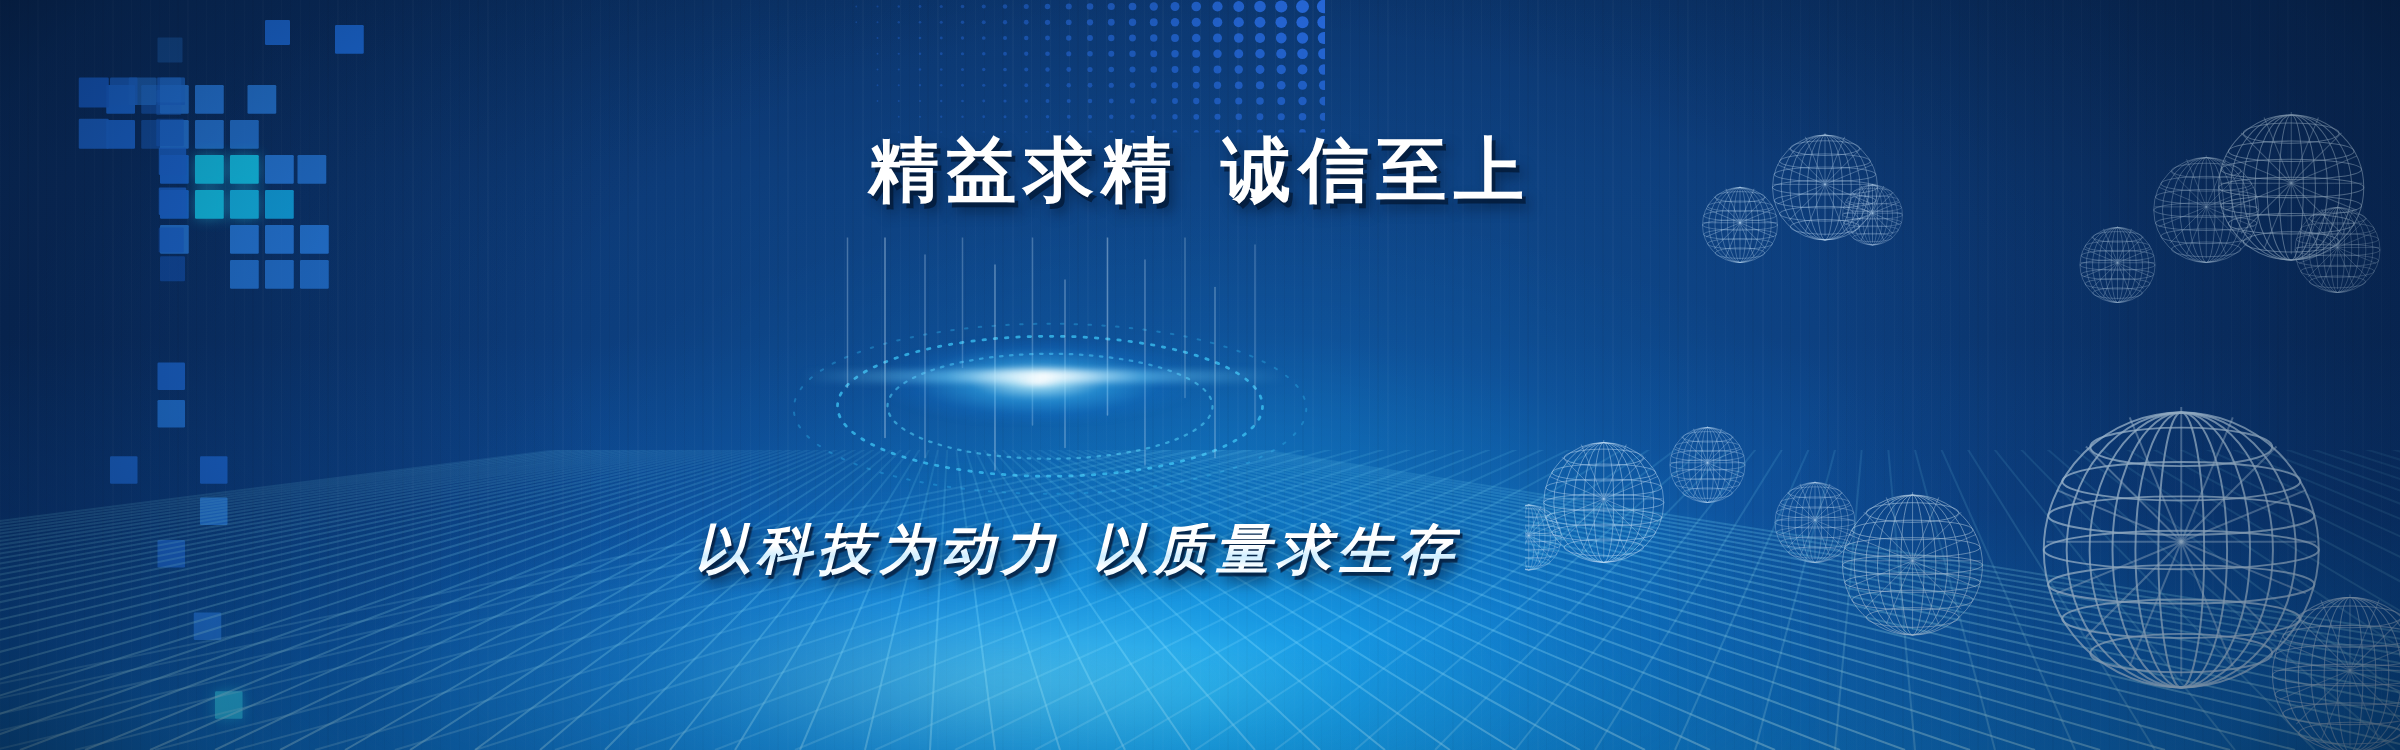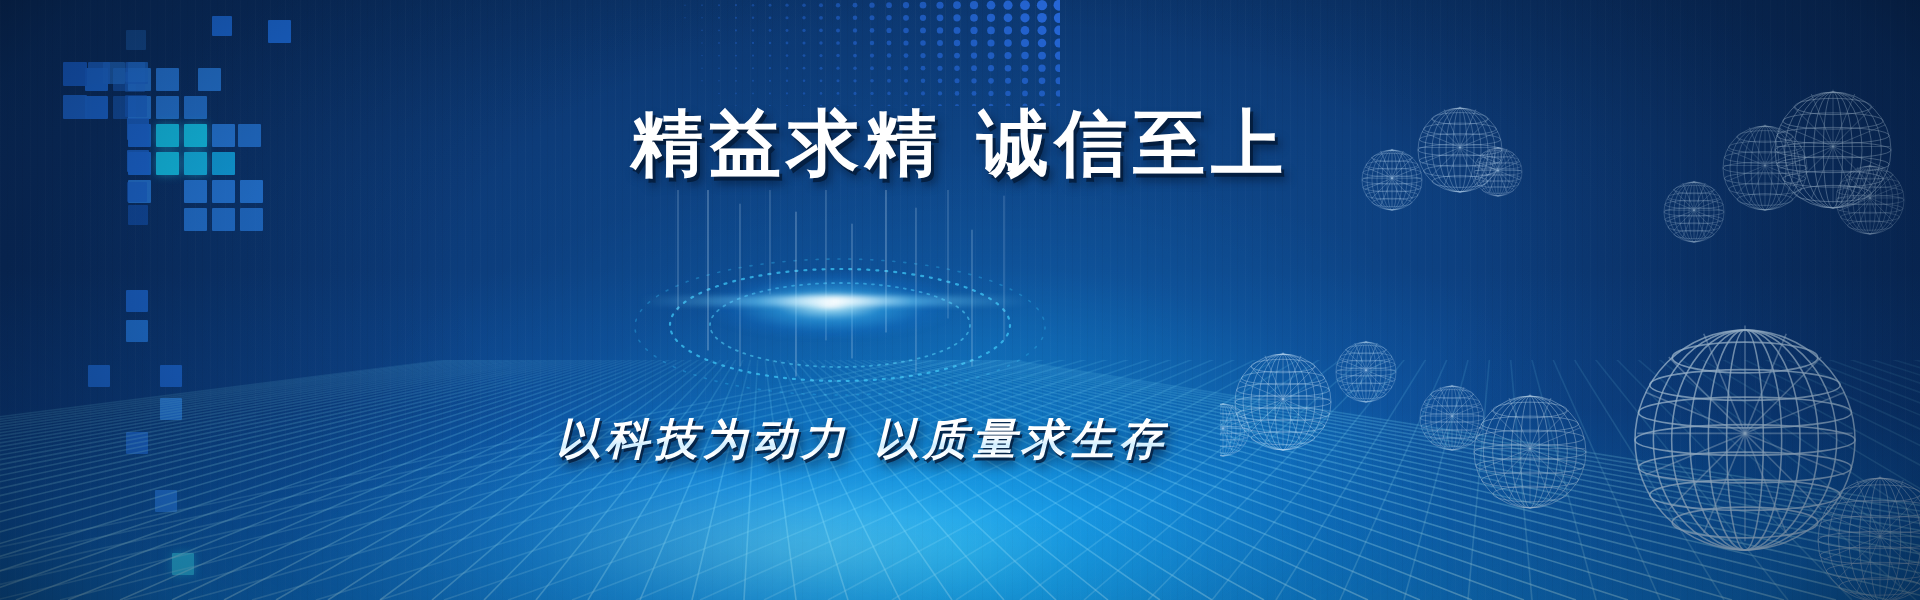--- a/index.html
+++ b/index.html
@@ -133,28 +133,28 @@
     position: absolute;
     left: 0;
     top: 108px;
     width: 1920px;
     text-align: center;
     pointer-events: none;
   }
   .headline {
     display: inline-block;
     color: #ffffff;
-    font-size: 72px;
+    font-size: 56px;
     line-height: 1.0;
     font-weight: 700;
     letter-spacing: 6px;
     text-shadow:
       3px 4px 0 rgba(3,24,52,0.75),
       5px 7px 10px rgba(2,16,38,0.55);
-    font-family: Liberation Serif, serif;
+    font-family: Liberation Sans, sans-serif;
     text-align: center;
   }
   .headline .gap { display: inline-block; width: 34px; }
 
   .sub-wrap {
     position: absolute;
     left: 0;
     top: 418px;
     width: 1724px;
     text-align: center;

